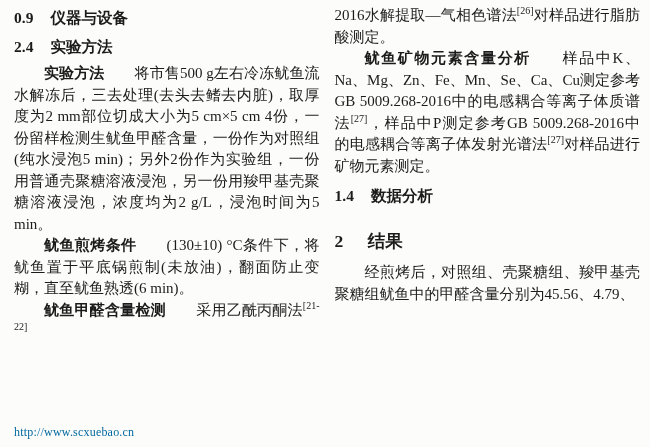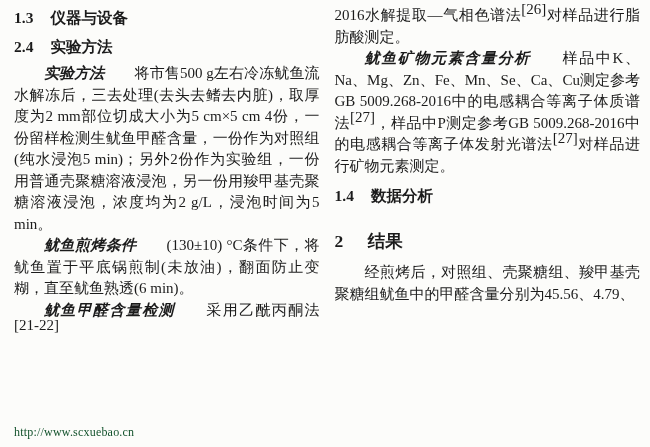--- a/index.html
+++ b/index.html
@@ -33,47 +33,47 @@
   }
   .sec.first { margin-top: 2px; }
   .sec-big {
     font-size: 17.5px;
     font-weight: bold;
     margin: 24px 0 9px 0;
     line-height: 23px;
   }
   .secnum { margin-right: 1.1em; }
   .secnum-wide { margin-right: 1.4em; }
-  .lead { font-style: italic; font-weight: bold; }
+  .lead { font-weight: bold; }
   .gap { display: inline-block; width: 2em; }
   .sup {
-    font-size: 15px;
+    font-size: 10px;
     vertical-align: super;
     line-height: 0;
     letter-spacing: 0;
   }
   .it { font-style: italic; }
   .footer {
     position: absolute;
     left: 14px;
     bottom: 7px;
     font-size: 12px;
-    color: #14532d;
+    color: #0369a1;
     letter-spacing: 0.2px;
   }
 </style>
 </head>
 <body>
 
 <div class="page">
   <div class="cols">
 
     <div class="col">
       <div class="sec first">
-        <span class="secnum">1.3</span><span>仪器与设备</span>
+        <span class="secnum">0.9</span><span>仪器与设备</span>
       </div>
       <div class="sec">
         <span class="secnum">2.4</span><span>实验方法</span>
       </div>
       <p class="para indent">
         <span class="lead">实验方法</span><span class="gap"></span><span>将市售500 g左右冷冻鱿鱼流水解冻后，三去处理(去头去鳍去内脏)，取厚度为2 mm部位切成大小为5 cm×5 cm 4份，一份留样检测生鱿鱼甲醛含量，一份作为对照组(纯水浸泡5 min)；另外2份作为实验组，一份用普通壳聚糖溶液浸泡，另一份用羧甲基壳聚糖溶液浸泡，浓度均为2 g/L，浸泡时间为5 min。</span>
       </p>
       <p class="para indent">
         <span class="lead">鱿鱼煎烤条件</span><span class="gap"></span><span>(130±10) °C条件下，将鱿鱼置于平底锅煎制(未放油)，翻面防止变糊，直至鱿鱼熟透(6 min)。</span>
       </p>

